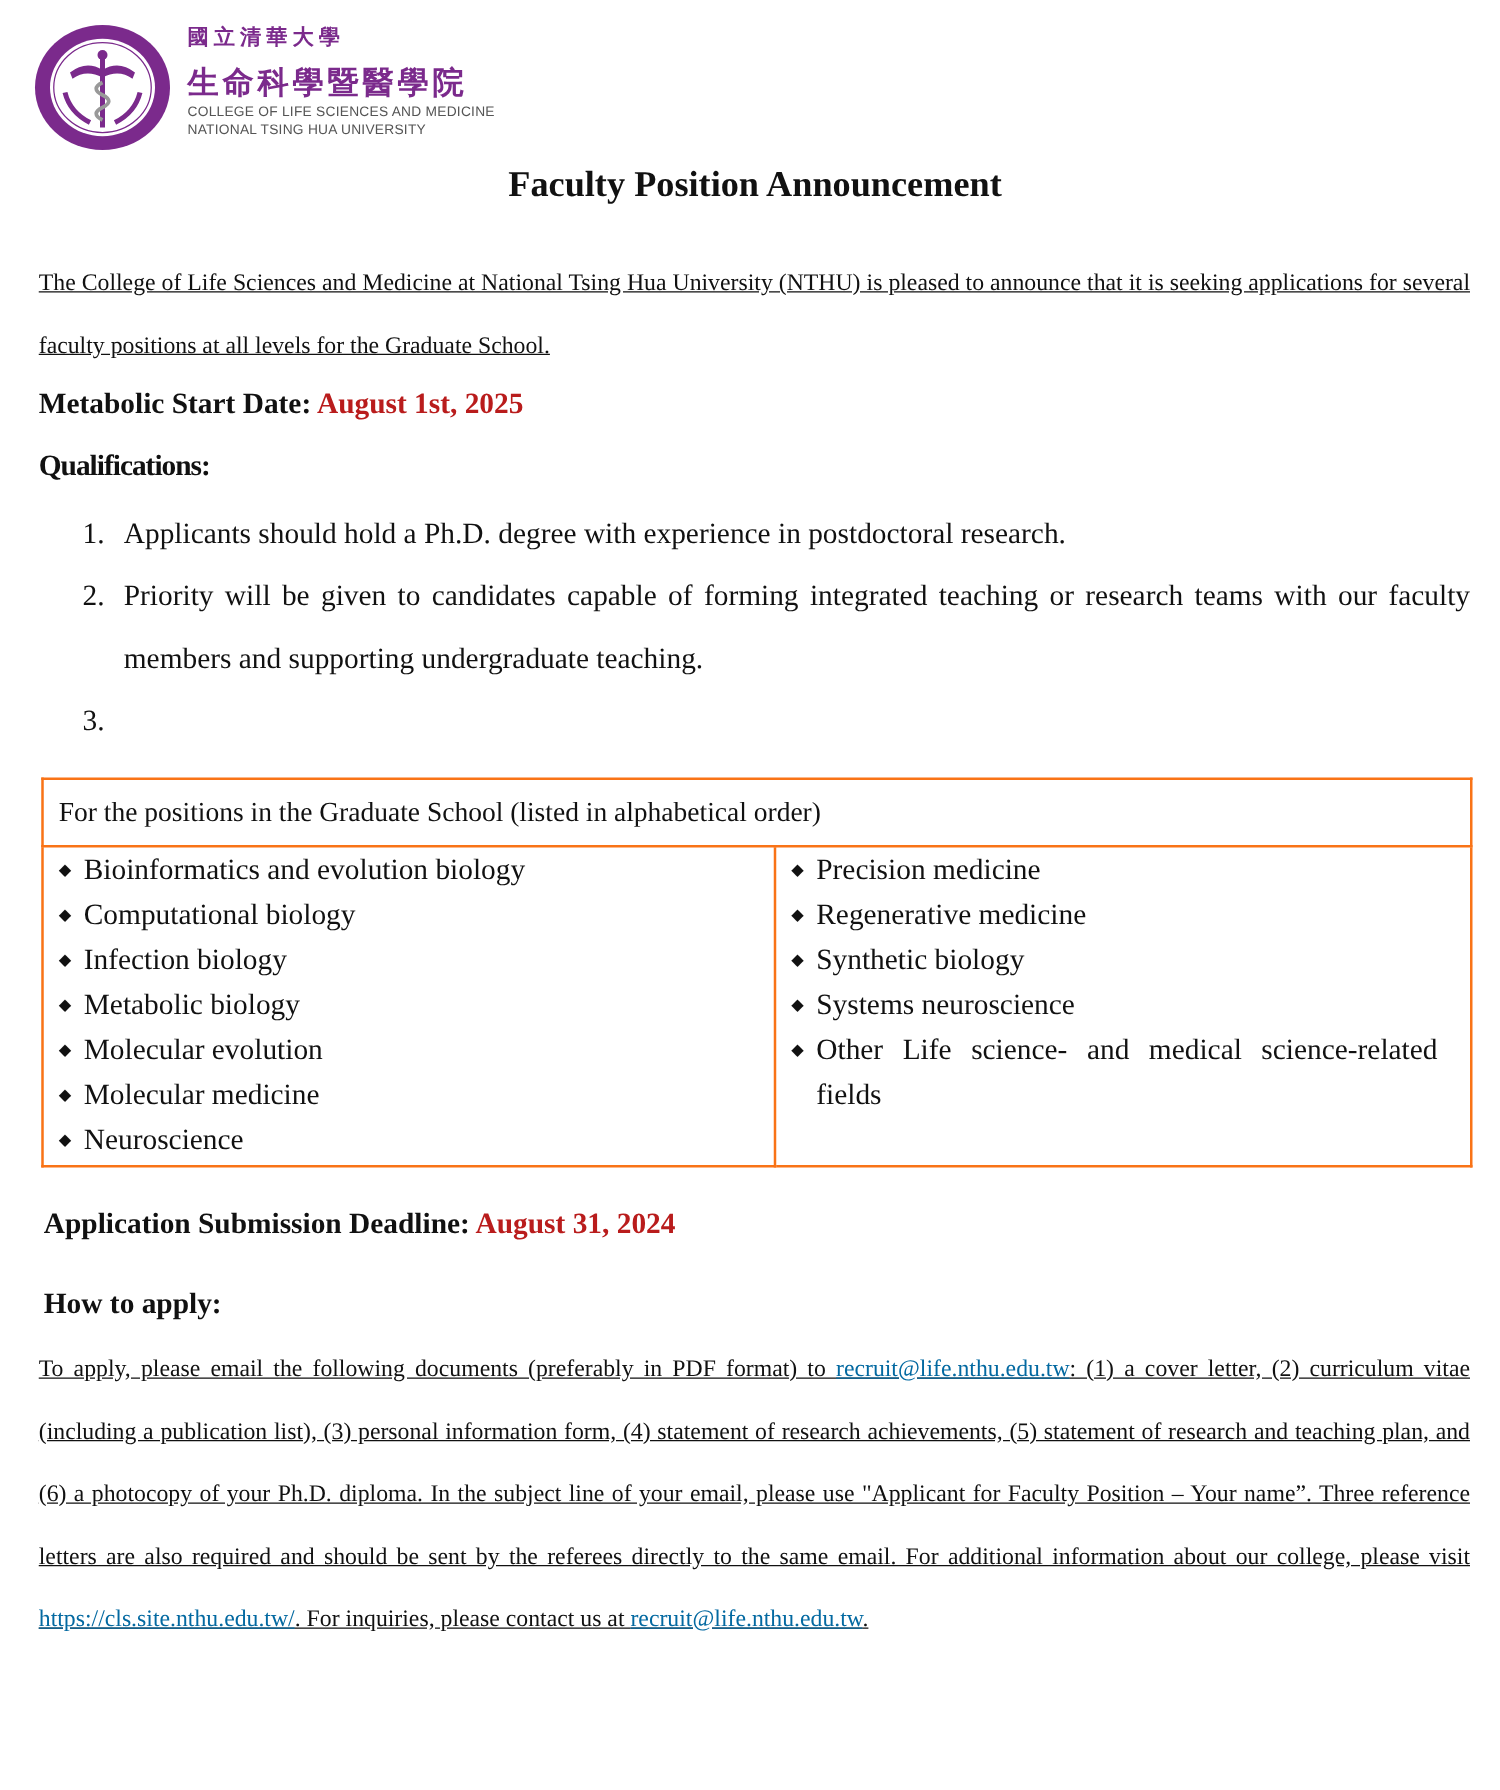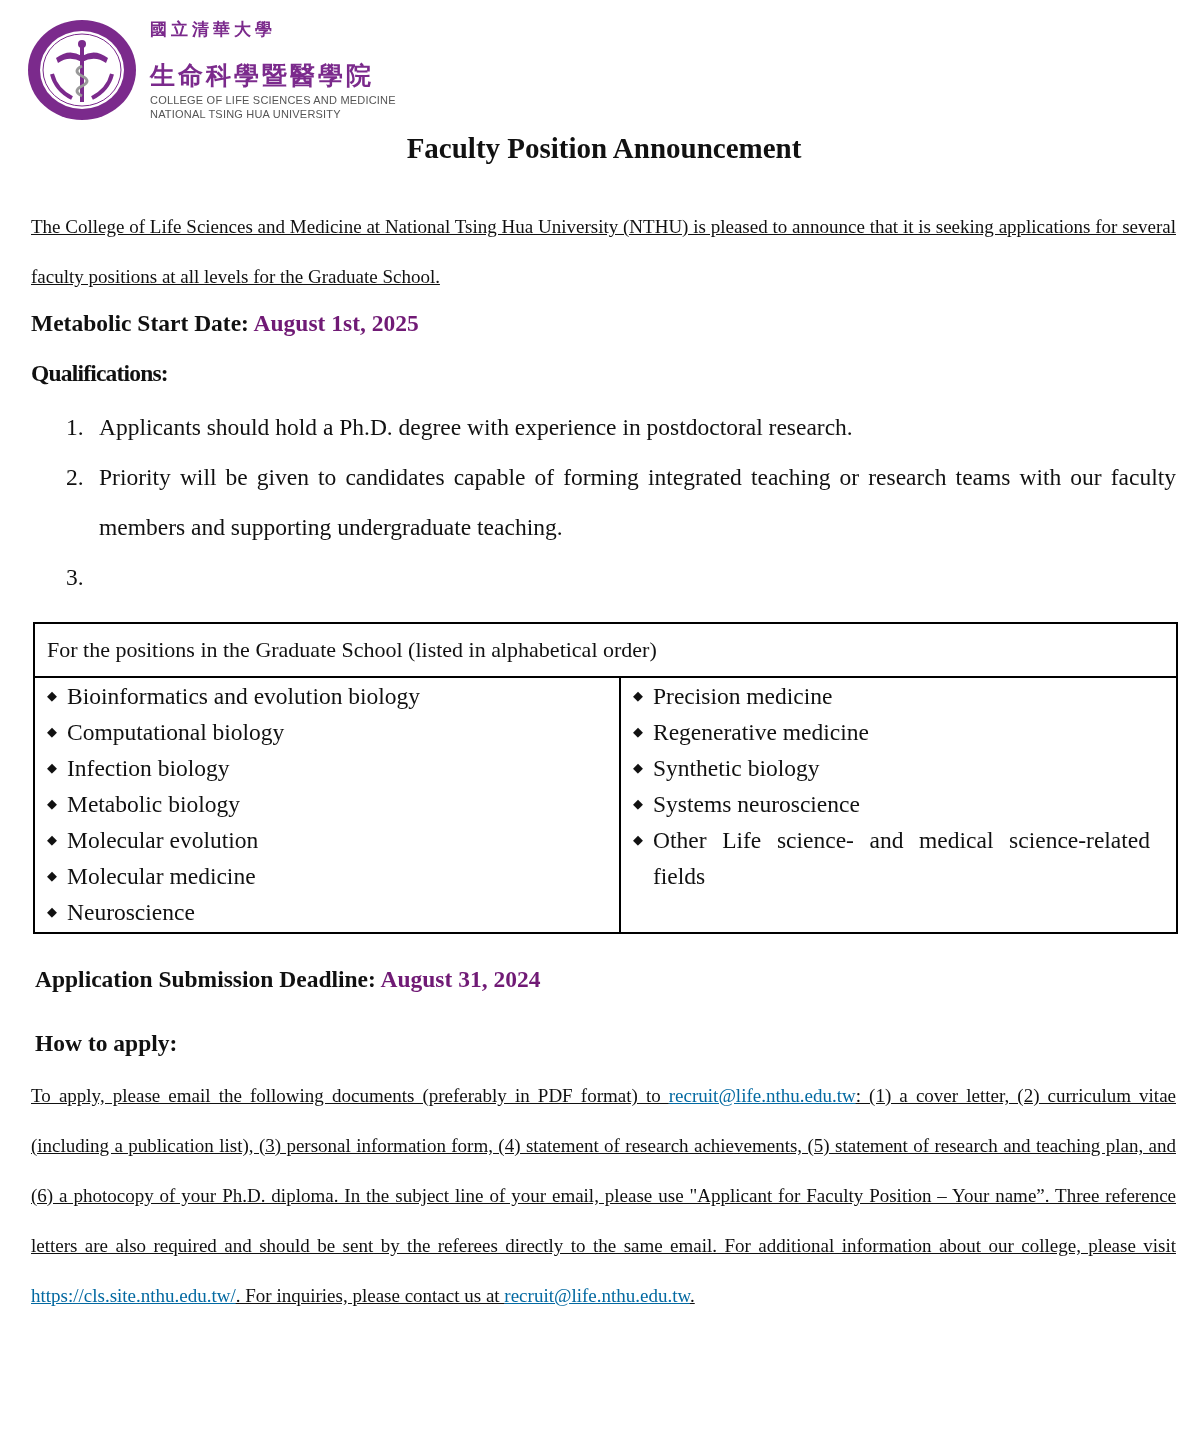--- a/index.html
+++ b/index.html
@@ -1,33 +1,33 @@
 <!DOCTYPE html>
 <html><head>
 <meta charset="utf-8">
 <style>
   html, body { margin: 0; padding: 0; background: #ffffff; }
   body { width: 1200px; height: 1432px; position: relative; overflow: hidden;
          font-family: "Liberation Serif", "DejaVu Serif", serif; color: #111; }
   .logo { position: absolute; left: 26px; top: 18px; width: 112px; height: 104px; }
   .logo-text { position: absolute; left: 150px; top: 18px; color: #7b2a8c; }
   .logo-zh1 { font-family: "DejaVu Sans", sans-serif; font-size: 17px; font-weight: bold; letter-spacing: 4px; }
-  .logo-zh2 { font-family: Liberation Sans, sans-serif; font-size: 25px; font-weight: bold; letter-spacing: 3px; margin-top: 18px; }
+  .logo-zh2 { font-family: Liberation Sans, sans-serif; font-size: 25px; font-weight: bold; letter-spacing: 3px; margin-top: 8px; }
   .logo-en { font-family: "Liberation Sans", sans-serif; font-size: 11px; color: #555; letter-spacing: 0.2px; line-height: 11px; margin-top: 3px; }
   .title { position: absolute; top: 132px; left: 0; width: 1208px; text-align: center; font-size: 29px; font-weight: bold; }
   .body-p { position: absolute; left: 31px; width: 1145px; font-size: 19px; line-height: 50px; text-align: justify; text-decoration: underline; }
   .intro { top: 202px; text-align-last: left; }
   .row { position: absolute; left: 31px; font-size: 23.5px; font-weight: bold; }
-  .red { color: #701a75; }
+  .red { color: #b91c1c; }
   .qual-list { position: absolute; left: 66px; top: 402px; width: 1110px; font-size: 23.5px; line-height: 50px; margin: 0; padding: 0; list-style: none; }
   .qual-list li { display: flex; }
   .qual-list .num { width: 33px; flex: none; }
   .qual-list .txt { text-align: justify; }
   table.fields { position: absolute; left: 33px; top: 622px; width: 1145px; border-collapse: collapse; font-size: 23.5px; }
-  table.fields td { border: 2px solid #000000; vertical-align: top; padding: 0 12px; }
+  table.fields td { border: 2px solid #f97316; vertical-align: top; padding: 0 12px; }
   .th-cell { height: 50px; line-height: 52px; font-size: 22px; }
   .col-l { width: 560px; }
   .field-item { line-height: 36px; display: flex; }
   .bullet { width: 20px; flex: none; font-size: 13px; }
   .field-txt { flex: 1; text-align: justify; text-align-last: left; }
   .apply-p { top: 1071px; }
   a.link { color: #0369a1; text-decoration: underline; }
 </style>
 </head>
 <body>

